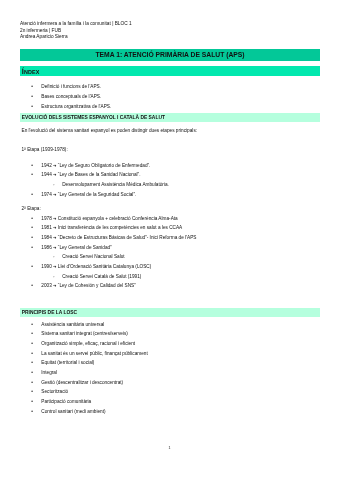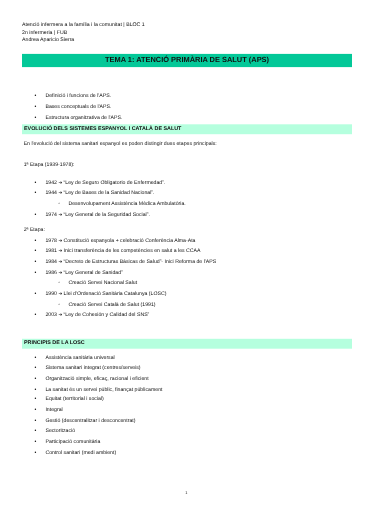--- a/index.html
+++ b/index.html
@@ -69,20 +69,23 @@
   <div class="hdr">
     <div>Atenció infermera a la família i la comunitat | BLOC 1</div>
     <div>2n infermeria | FUB</div>
     <div>Andrea Aparicio Sierra</div>
   </div>
 
   <div class="titlebar">
     <span class="t">TEMA 1: ATENCIÓ PRIMÀRIA DE SALUT (APS)</span>
   </div>
 
+  <div class="bar bar-index">
+    <span class="t">ÍNDEX</span>
+  </div>
 
   <div class="bar bar-mint" style="top:113.2px;height:9.2px;">
     <span class="t">EVOLUCIÓ DELS SISTEMES ESPANYOL I CATALÀ DE SALUT</span>
   </div>
 
   <div class="bar bar-mint" style="top:308.2px;height:9.2px;">
     <span class="t">PRINCIPIS DE LA LOSC</span>
   </div>
 
   <div class="para" style="top:128px;">En l'evolució del sistema sanitari espanyol es poden distingir dues etapes principals:</div>

